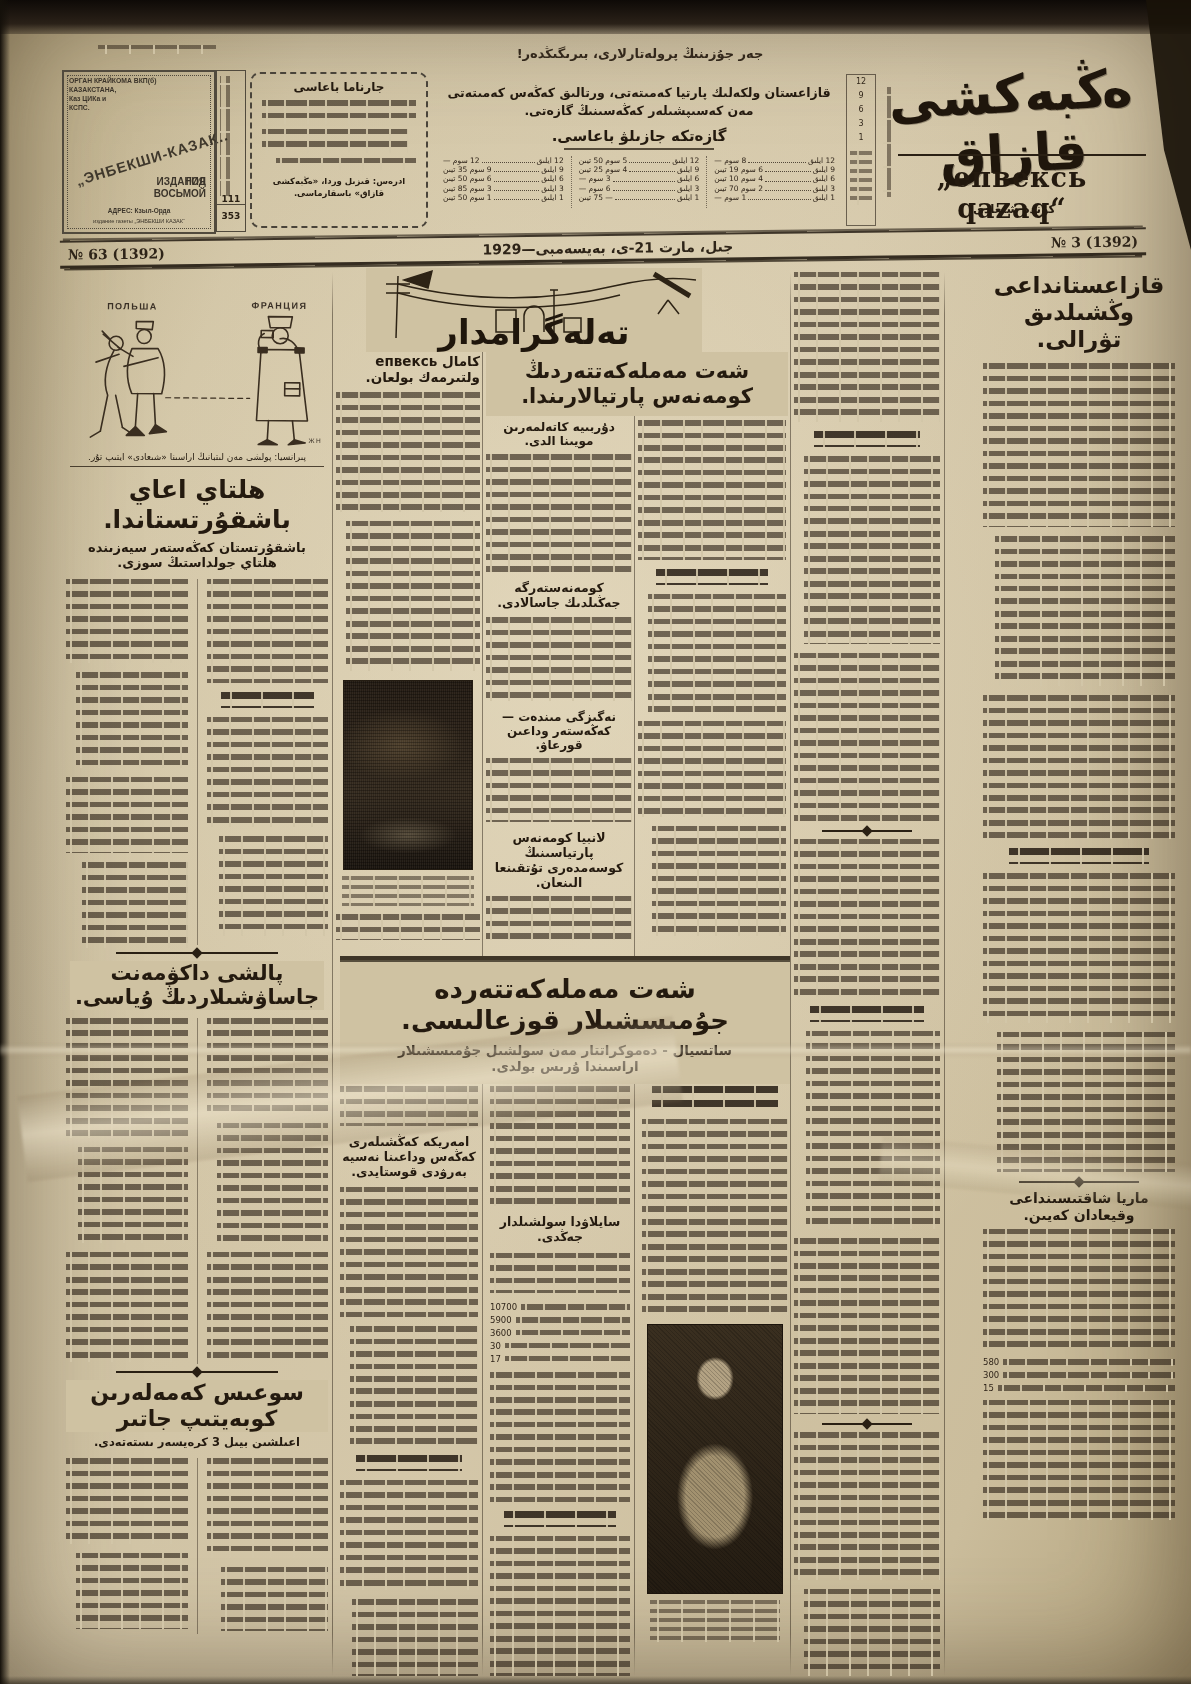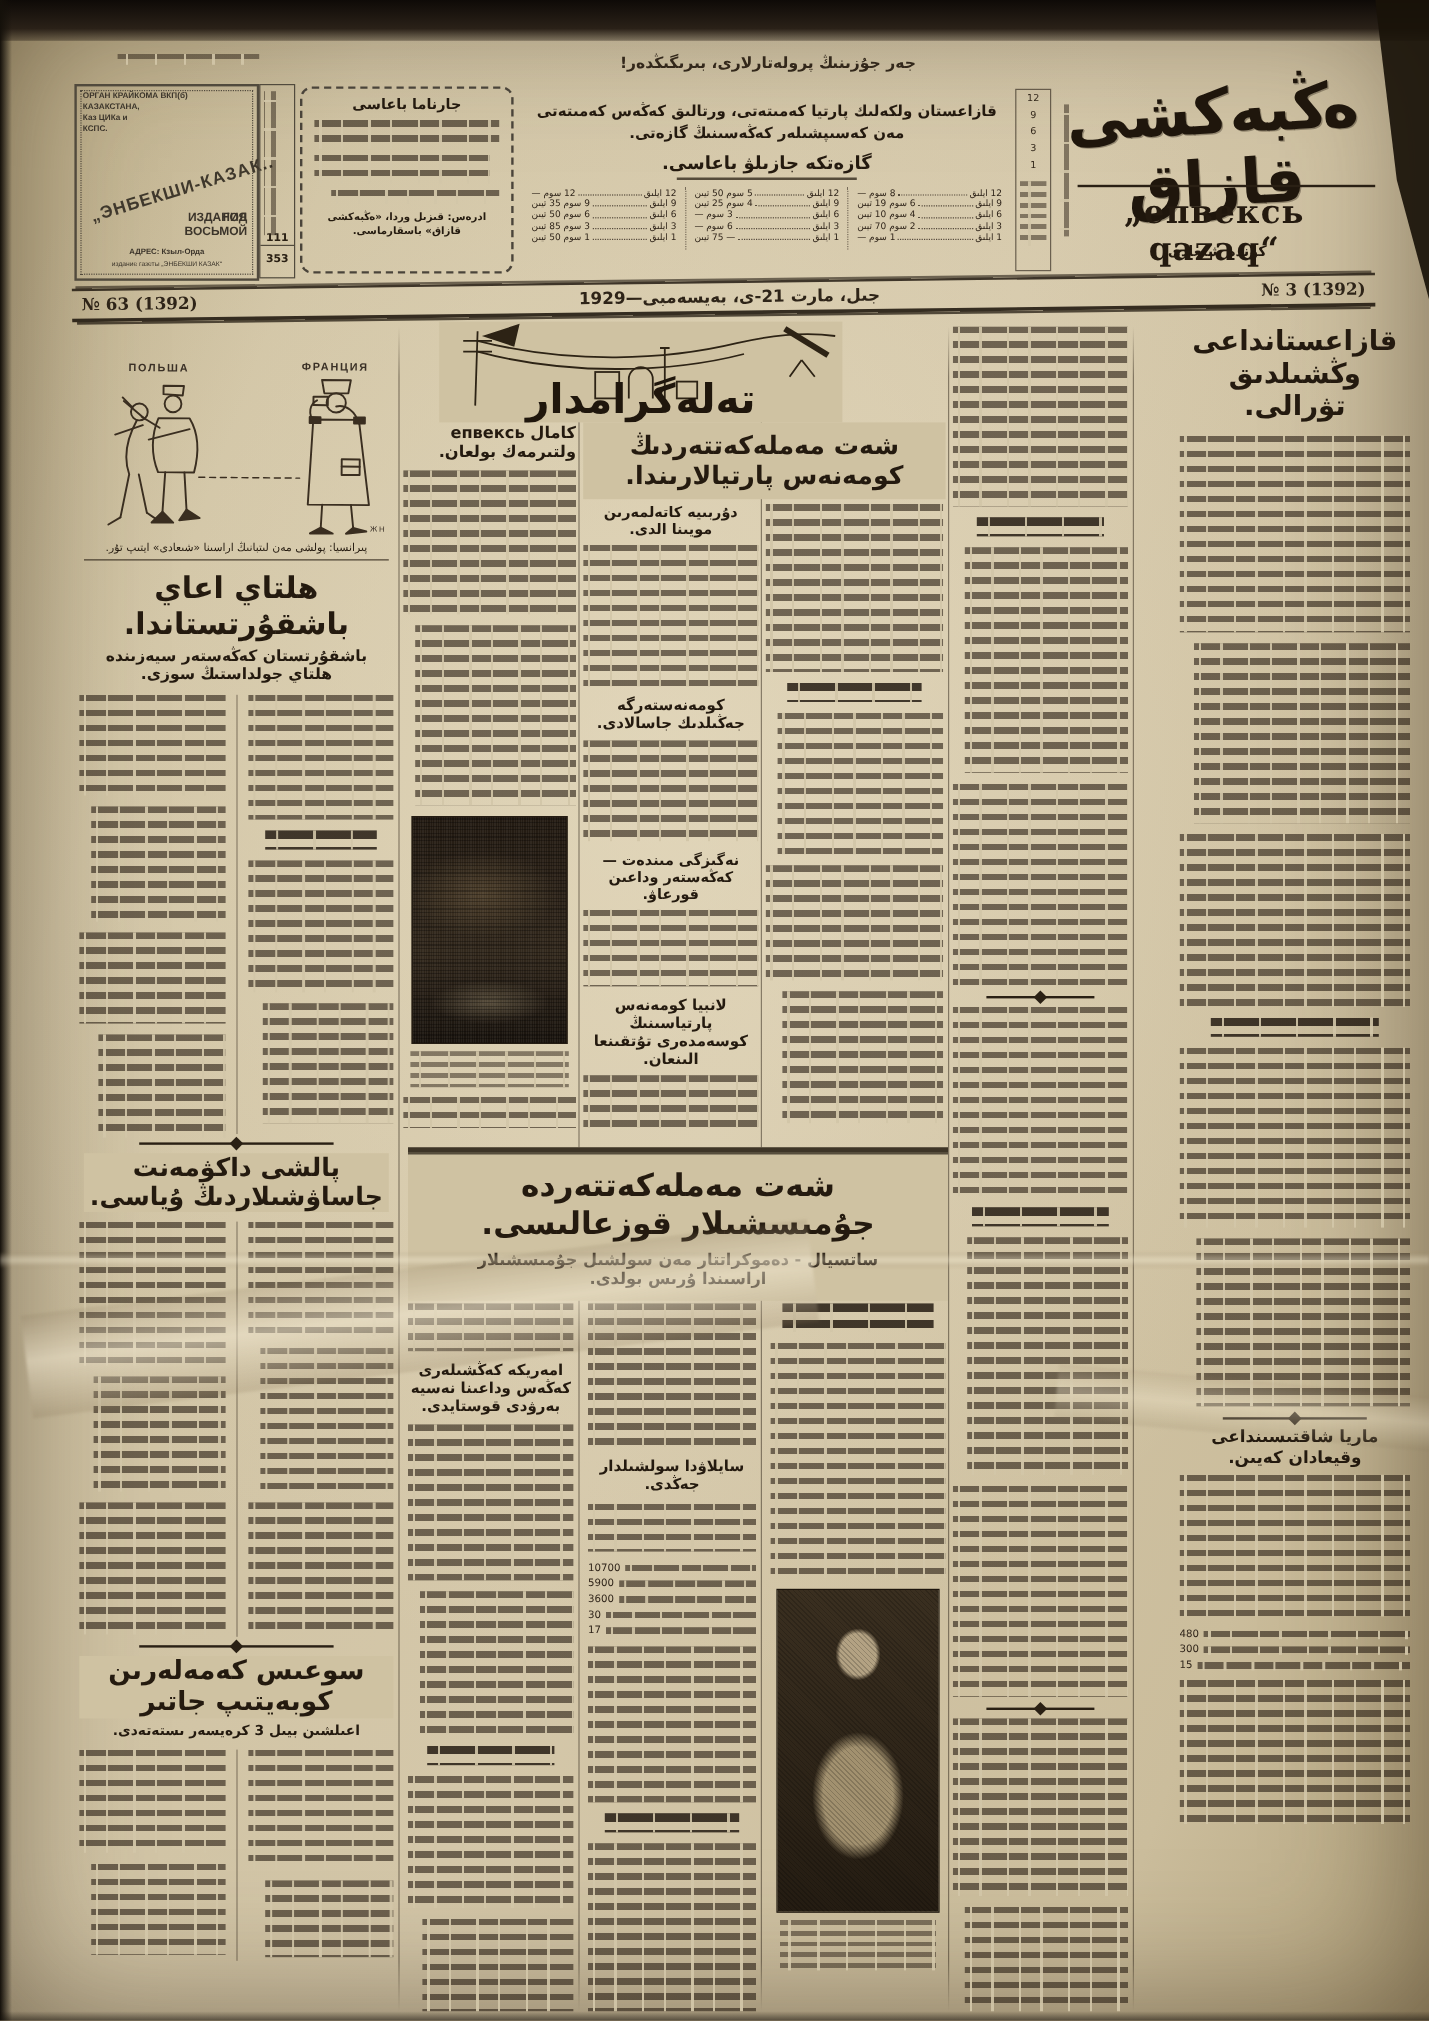--- a/index.html
+++ b/index.html
@@ -397,21 +397,21 @@
     <div class="tx p" style="height:150px;margin-left:12px;"></div>
     <div class="tx p" style="height:144px;"></div>
     <div class="tx-b p" style="height:16px;margin:0 26px 9px 26px;"></div>
     <div class="tx p" style="height:150px;"></div>
     <div class="tx p" style="height:140px;margin-left:14px;"></div>
     <div class="divider"></div>
     <div class="ar hl" style="font-size:14px;margin:2px 4px 6px 4px;">ماريا شاقتىسىنداعى وقيعادان كەيىن.</div>
     <div class="tx p" style="height:118px;"></div>
     <div class="numrow">
         <span class="fill tx"></span>
-        <span>480</span>
+        <span>580</span>
       </div>
     <div class="numrow">
         <span class="fill tx"></span>
         <span>300</span>
       </div>
     <div class="numrow">
         <span class="fill tx"></span>
         <span>15</span>
       </div>
     <div class="tx p" style="height:120px;margin-top:6px;"></div>

